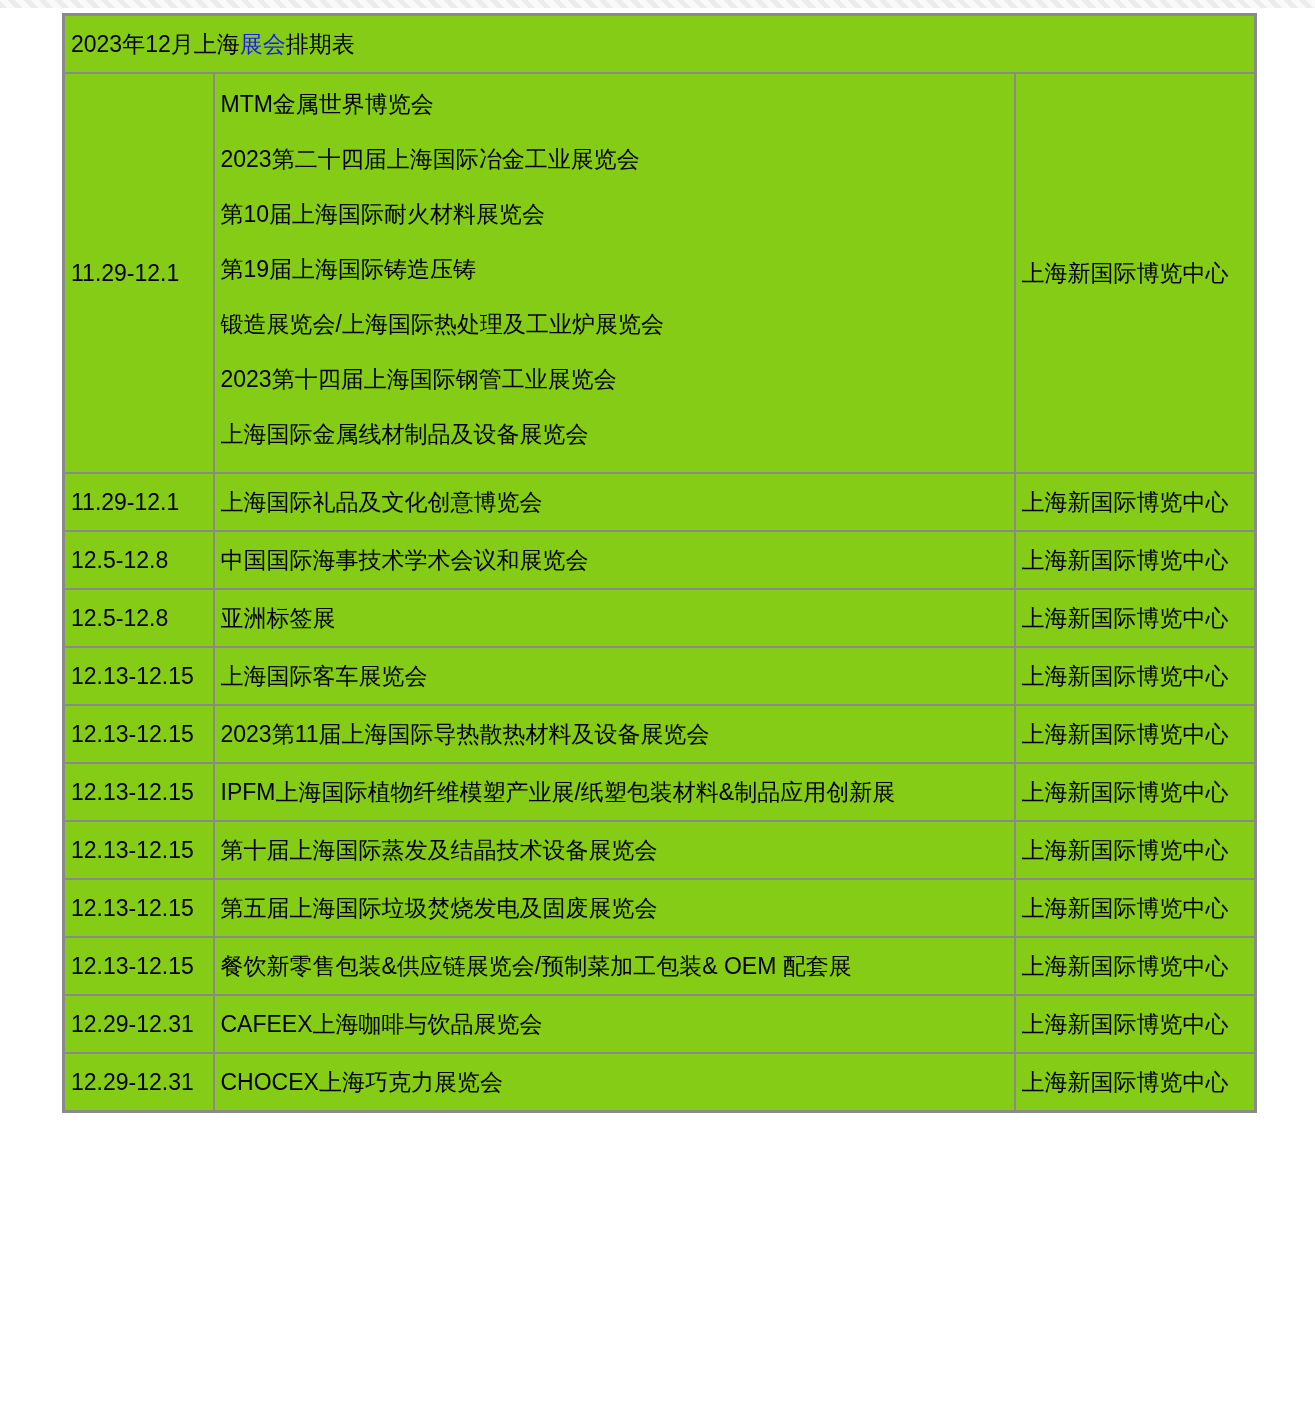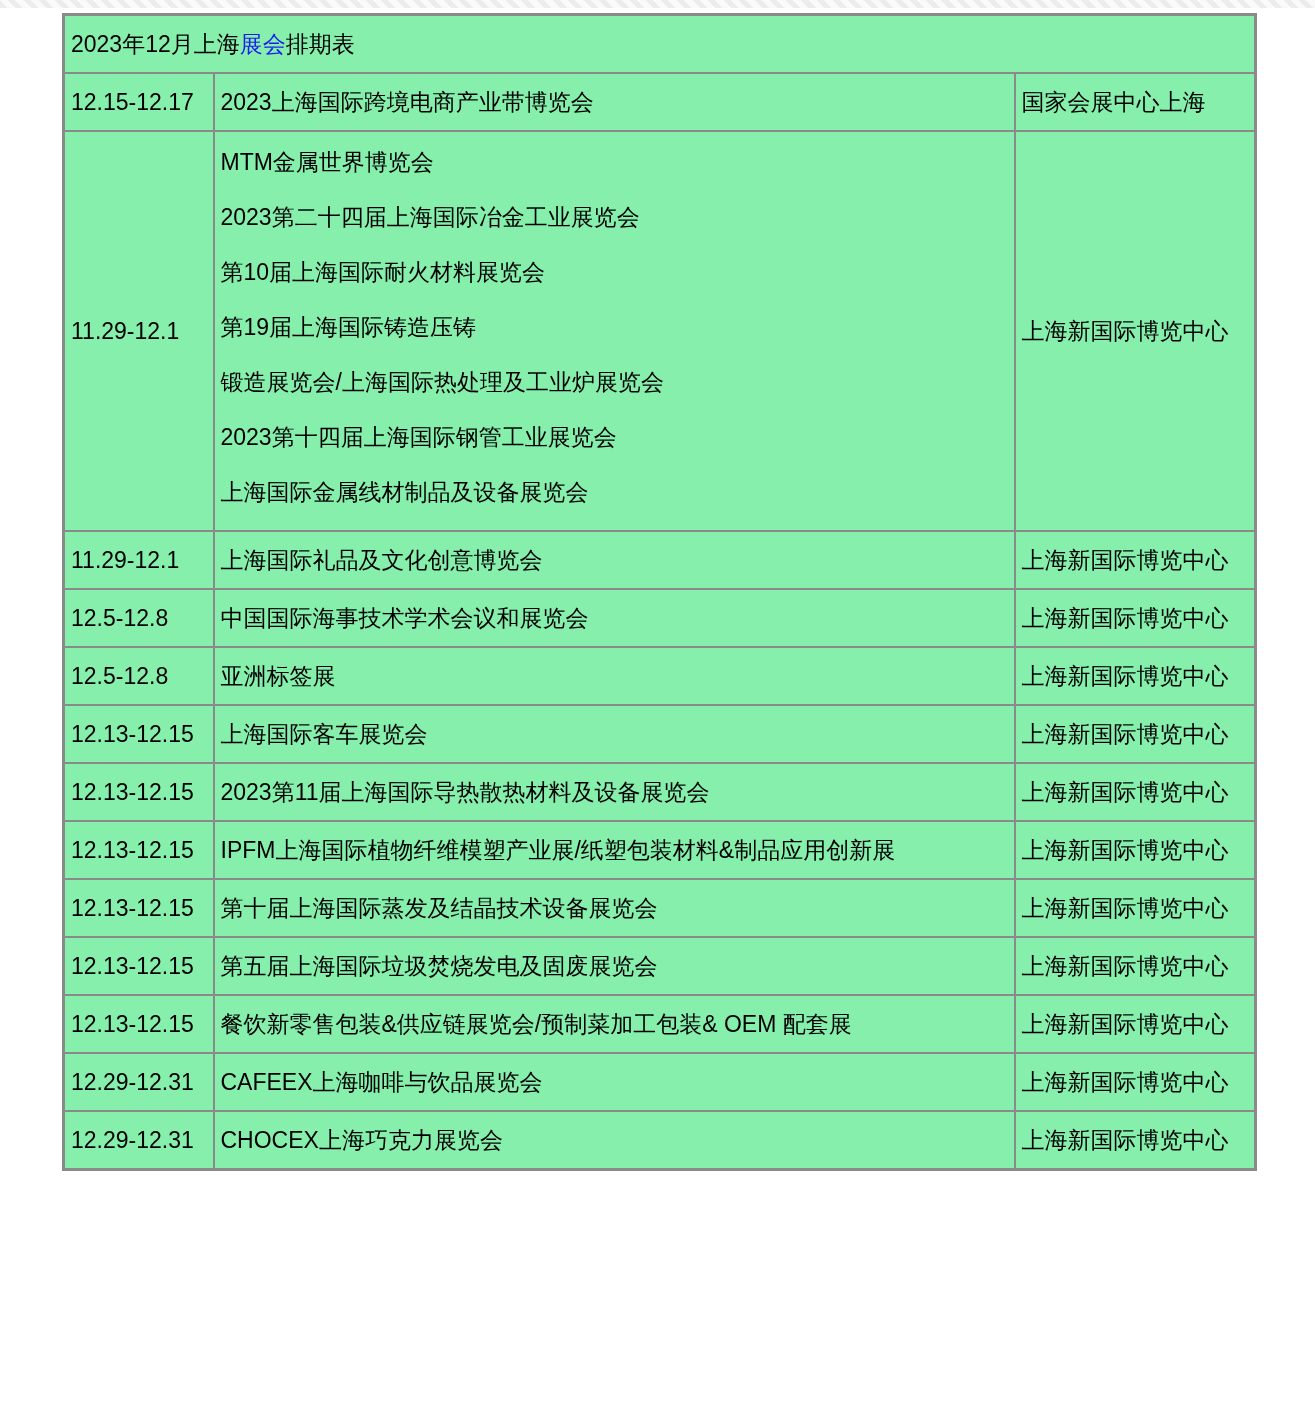--- a/index.html
+++ b/index.html
@@ -25,21 +25,21 @@
       #ececec 0px, #ececec 5px,
       #fafafa 5px, #fafafa 11px
     );
   }
   table.schedule {
     border-collapse: collapse;
     table-layout: fixed;
     margin: 13px 0 0 62px;
     width: 1192px;
     border: 3px solid #8a8a8a;
-    background: #86efac;
+    background: #84cc16;
   }
   table.schedule th,
   table.schedule td {
     border: 2px solid #8a8a8a;
     font-size: 23px;
     font-weight: normal;
     text-align: left;
     vertical-align: middle;
     padding: 14px 6px;
     line-height: 28px;
@@ -75,27 +75,20 @@
     <col class="col-name">
     <col class="col-venue">
   </colgroup>
   <tbody>
     <tr>
       <td class="title-cell" colspan="3">
         <span>2023年12月上海</span><a class="title-link">展会</a><span>排期表</span>
       </td>
     </tr>
 
-  <tr>
-        <td>12.15-12.17</td>
-        <td class="name-cell">
-          <p>2023上海国际跨境电商产业带博览会</p>
-        </td>
-        <td>国家会展中心上海</td>
-      </tr>
       <tr>
         <td>11.29-12.1</td>
         <td class="name-cell multi">
           <p>MTM金属世界博览会</p>
           <p>2023第二十四届上海国际冶金工业展览会</p>
           <p>第10届上海国际耐火材料展览会</p>
           <p>第19届上海国际铸造压铸</p>
           <p>锻造展览会/上海国际热处理及工业炉展览会</p>
           <p>2023第十四届上海国际钢管工业展览会</p>
           <p>上海国际金属线材制品及设备展览会</p>

